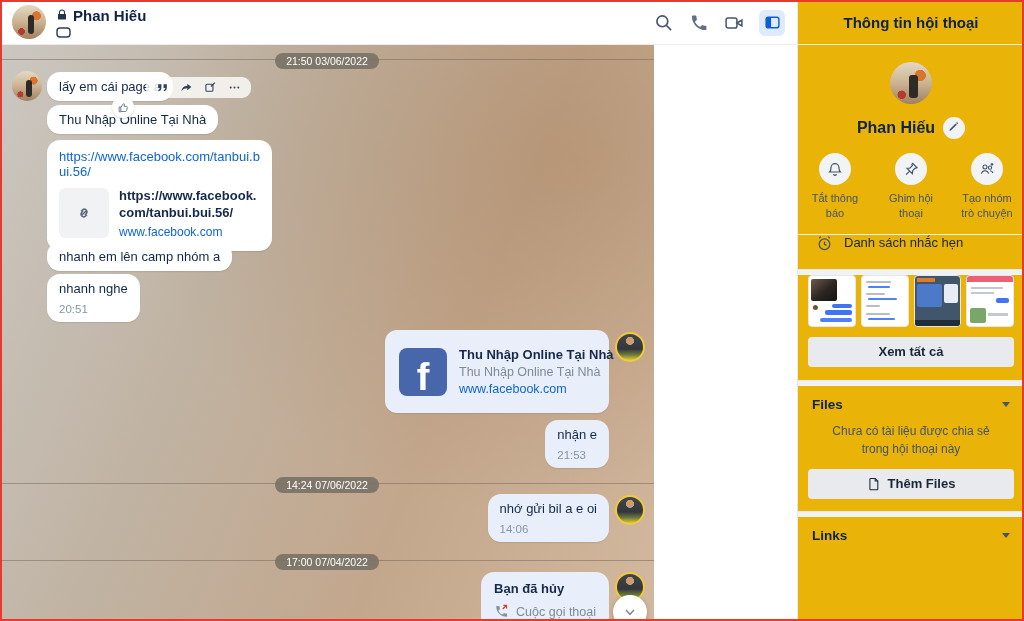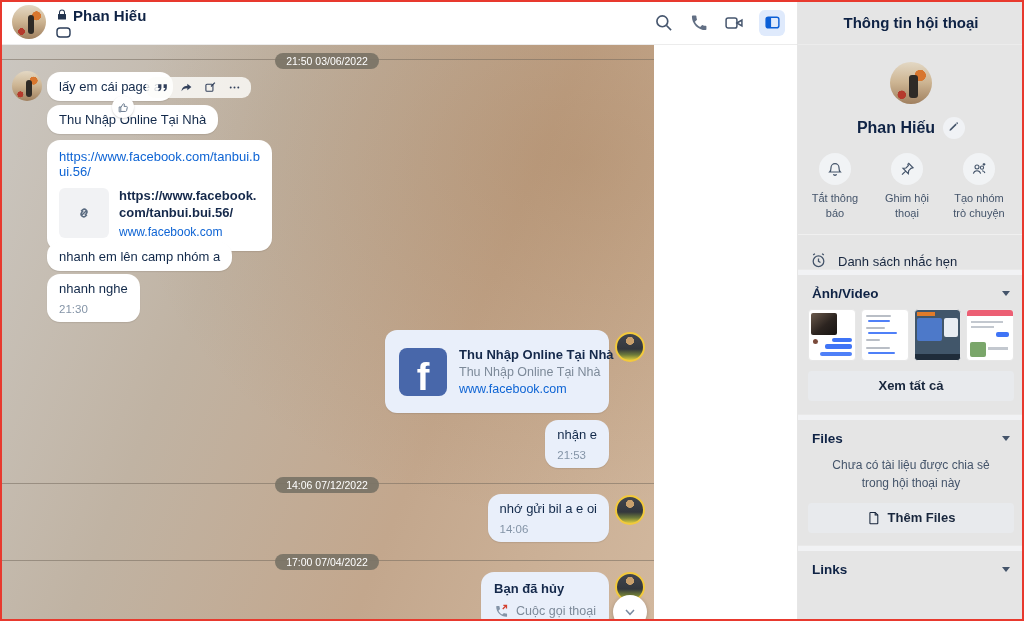--- a/index.html
+++ b/index.html
@@ -59,42 +59,42 @@
 
   .fb-card { position:absolute; right:45px; top:285px; width:224px; height:83px; background:#e9effa; border-radius:12px; display:flex; align-items:center; padding:0 14px; gap:12px; box-shadow:0 1px 1px rgba(60,50,40,0.12); z-index:2; }
   .fb-logo { width:48px; height:48px; flex:0 0 auto; border-radius:8px; background:#4867aa; color:#fff; display:flex; align-items:flex-end; justify-content:center; font-weight:bold; font-size:38px; line-height:0.95; overflow:hidden; }
   .fb-meta { min-width:0; }
   .fb-title { font-size:13px; font-weight:bold; color:#15294b; white-space:nowrap; }
   .fb-sub { font-size:12.5px; color:#7d8a99; margin-top:3px; white-space:nowrap; }
   .fb-domain { font-size:12.5px; color:#0e64d4; margin-top:3px; cursor:pointer; }
 
   .call-card { right:45px; top:527px; padding:9px 13px 11px; }
   .call-title { font-weight:bold; font-size:13px; color:#15294b; }
-  .call-row { display:flex; align-items:flex-start; gap:7px; margin-top:8px; color:#7d8a99; font-size:12.5px; }
+  .call-row { display:flex; align-items:center; gap:7px; margin-top:8px; color:#7d8a99; font-size:12.5px; }
   .call-row svg { width:15px; height:15px; }
 
   .scroll-btn { position:absolute; right:7px; top:550px; width:34px; height:34px; border-radius:50%; background:#fff; box-shadow:0 1px 4px rgba(0,0,0,0.22); display:flex; align-items:center; justify-content:center; color:#7a8aa0; cursor:pointer; z-index:6; }
   .scroll-btn svg { width:16px; height:16px; }
 
   
-  .sidebar { position:absolute; left:797px; top:0; width:227px; height:621px; background:#e5e5e5; border-left:1px solid #e6e6e6; overflow:hidden; }
+  .sidebar { position:absolute; left:797px; top:0; width:227px; height:621px; background:#eab308; border-left:1px solid #e6e6e6; overflow:hidden; }
   .sb-title { height:45px; line-height:45px; text-align:center; font-weight:bold; font-size:15px; color:#0f2345; border-bottom:1px solid #ececec; }
   .sb-profile { text-align:center; padding-top:17px; }
   .sb-avatar { width:42px; height:42px; margin:0 auto; }
   .sb-name-row { display:flex; align-items:center; justify-content:center; gap:8px; margin-top:13px; }
   .sb-name { font-size:16px; font-weight:bold; color:#0f2345; }
   .sb-edit { width:22px; height:22px; border-radius:50%; background:#f0f2f5; display:flex; align-items:center; justify-content:center; color:#44546a; cursor:pointer; }
   .sb-edit svg { width:12px; height:12px; }
-  .sb-actions { display:flex; justify-content:flex-start; gap:10px; margin-top:14px; padding:0 6px; }
+  .sb-actions { display:flex; justify-content:space-between; gap:10px; margin-top:14px; padding:0 6px; }
   .sb-action { width:62px; text-align:center; cursor:pointer; }
   .sb-action-circle { width:32px; height:32px; border-radius:50%; background:#f1f3f5; margin:0 auto; display:flex; align-items:center; justify-content:center; color:#44546a; }
   .sb-action-circle svg { width:16px; height:16px; }
   .sb-action-label { font-size:11px; color:#44546a; margin-top:6px; line-height:1.35; }
   .sb-menu { margin-top:13px; }
-  .sb-menu-row { height:35px; display:flex; align-items:flex-end; gap:11px; padding:0 12px; font-size:13px; color:#17263f; border-top:1px solid #f0f0f0; cursor:pointer; }
+  .sb-menu-row { height:35px; display:flex; align-items:flex-start; gap:11px; padding:0 18px; font-size:13px; color:#17263f; border-top:1px solid #f0f0f0; cursor:pointer; }
   .sb-menu-row svg { width:17px; height:17px; color:#44546a; flex:0 0 auto; }
   .band { height:6px; background:#f1f2f4; border-top:1px solid #e9e9e9; }
   .sec-head { display:flex; align-items:center; justify-content:space-between; padding:11px 14px 8px; cursor:pointer; }
   .sec-title { font-size:13.5px; font-weight:bold; color:#0f2345; }
   .chev { width:0; height:0; border-left:4.5px solid transparent; border-right:4.5px solid transparent; border-top:5.5px solid #44546a; }
   .thumb-row { display:flex; gap:5px; padding:0 10px; }
   .thumb { width:50px; height:52px; border-radius:4px; border:1px solid #e7e7e7; position:relative; overflow:hidden; background:#fff; cursor:pointer; }
   .thumb i { position:absolute; display:block; }
   .gray-btn { margin:10px 10px 0; height:30px; background:#e8eaed; border-radius:4px; display:flex; align-items:center; justify-content:center; gap:7px; font-size:13px; font-weight:bold; color:#18263c; cursor:pointer; }
   .gray-btn svg { width:14px; height:14px; color:#18263c; }
@@ -216,40 +216,40 @@
           </div>
         </div>
       </div>
 
       <div class="bubble" style="left:47px;top:197px">
         <span>nhanh em lên camp nhóm a</span>
       </div>
 
       <div class="bubble" style="left:47px;top:229px">
         <div>nhanh nghe</div>
-        <div class="time">21:30</div>
+        <div class="time">20:51</div>
       </div>
 
       <div class="fb-card">
         <div class="fb-logo">f</div>
         <div class="fb-meta">
           <div class="fb-title">Thu Nhập Online Tại Nhà</div>
           <div class="fb-sub">Thu Nhập Online Tại Nhà</div>
           <div class="fb-domain">www.facebook.com</div>
         </div>
       </div>
       <div class="avatar-me" style="right:9px;top:287px"></div>
 
       <div class="bubble out" style="right:45px;top:375px">
         <div>nhận e</div>
         <div class="time">21:53</div>
       </div>
 
       <div class="divider" style="top:430px">
-        <span class="pill">14:06 07/12/2022</span>
+        <span class="pill">14:24 07/06/2022</span>
       </div>
 
       <div class="bubble out" style="right:45px;top:449px">
         <div>nhớ gửi bil a e oi</div>
         <div class="time">14:06</div>
       </div>
       <div class="avatar-me" style="right:9px;top:450px"></div>
 
       <div class="divider" style="top:507px">
         <span class="pill">17:00 07/04/2022</span>
@@ -328,24 +328,20 @@
             <circle cx="12" cy="13" r="7.5"></circle>
             <path d="M12 9v4.2l2.8 1.6"></path>
             <path d="M4.5 4L7 2.5M19.5 4L17 2.5"></path>
           </svg>
         <span>Danh sách nhắc hẹn</span>
       </div>
     </div>
 
     <div class="band"></div>
 
-    <div class="sec-head">
-      <span class="sec-title">Ảnh/Video</span>
-      <span class="chev"></span>
-    </div>
     <div class="thumb-row">
       <div class="thumb">
           <i class="t1-photo"></i>
           <i class="t1-dot"></i>
           <i class="t1-b1"></i>
           <i class="t1-b2"></i>
           <i class="t1-b3"></i>
         </div>
       <div class="thumb">
         <i class="t2-l" style="left:10%;top:10%;width:55%"></i>

